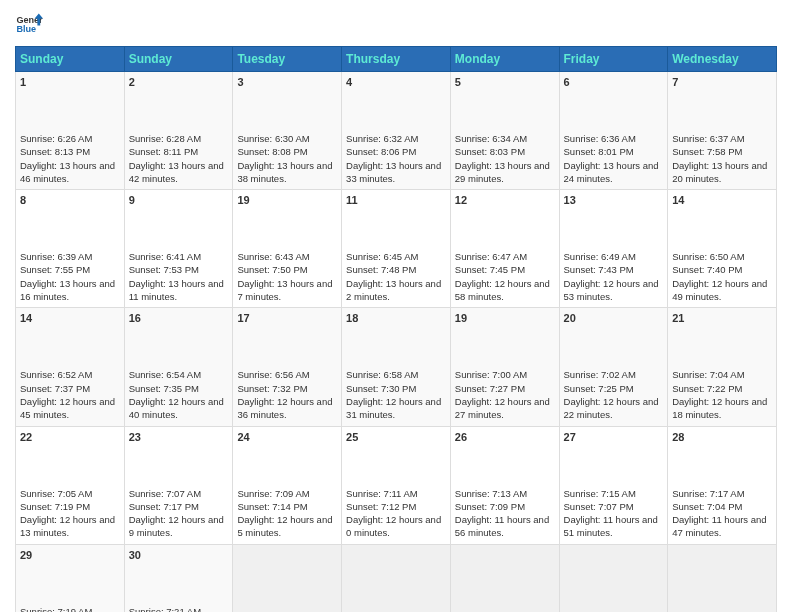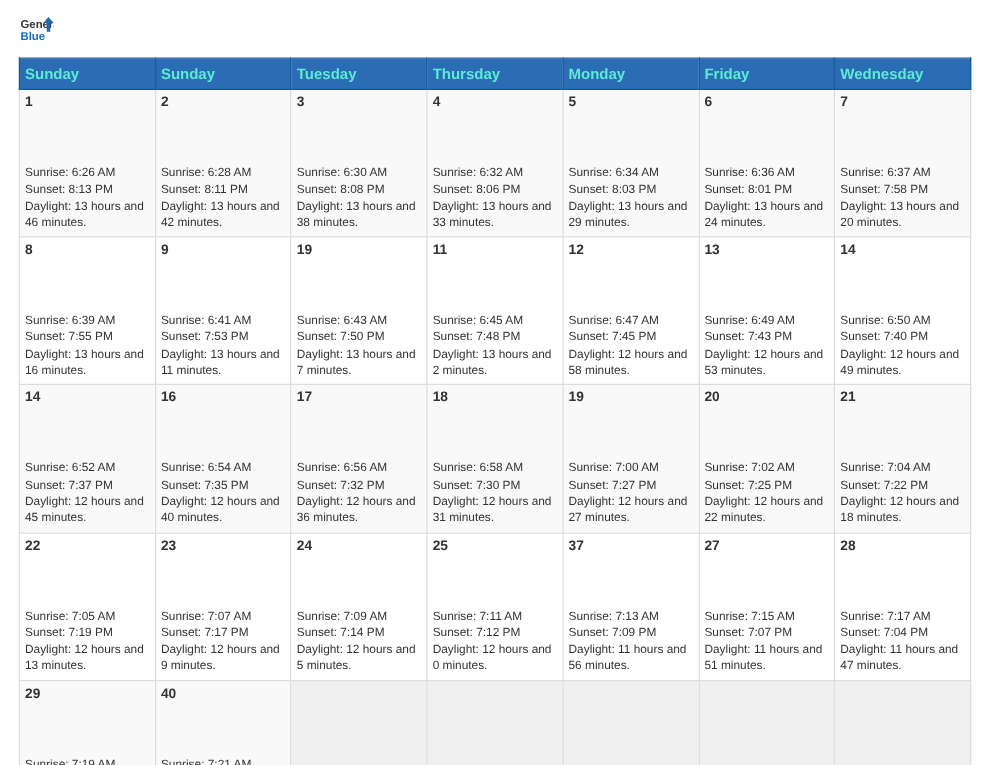--- a/index.html
+++ b/index.html
@@ -213,39 +213,39 @@
           </td>
           <td>
             <span class="day-num">24</span>
             <div class="day-info">Sunrise: 7:09 AM<br>Sunset: 7:14 PM<br>Daylight: 12 hours and 5 minutes.</div>
           </td>
           <td>
             <span class="day-num">25</span>
             <div class="day-info">Sunrise: 7:11 AM<br>Sunset: 7:12 PM<br>Daylight: 12 hours and 0 minutes.</div>
           </td>
           <td>
-            <span class="day-num">37</span>
+            <span class="day-num">26</span>
             <div class="day-info">Sunrise: 7:13 AM<br>Sunset: 7:09 PM<br>Daylight: 11 hours and 56 minutes.</div>
           </td>
           <td>
             <span class="day-num">27</span>
             <div class="day-info">Sunrise: 7:15 AM<br>Sunset: 7:07 PM<br>Daylight: 11 hours and 51 minutes.</div>
           </td>
           <td>
             <span class="day-num">28</span>
             <div class="day-info">Sunrise: 7:17 AM<br>Sunset: 7:04 PM<br>Daylight: 11 hours and 47 minutes.</div>
           </td>
         </tr>
         <tr>
           <td>
             <span class="day-num">29</span>
             <div class="day-info">Sunrise: 7:19 AM<br>Sunset: 7:01 PM<br>Daylight: 11 hours and 42 minutes.</div>
           </td>
           <td>
-            <span class="day-num">40</span>
+            <span class="day-num">30</span>
             <div class="day-info">Sunrise: 7:21 AM<br>Sunset: 6:59 PM<br>Daylight: 11 hours and 38 minutes.</div>
           </td>
           <td></td>
           <td></td>
           <td></td>
           <td></td>
           <td></td>
         </tr>
       </tbody>
   </table>

